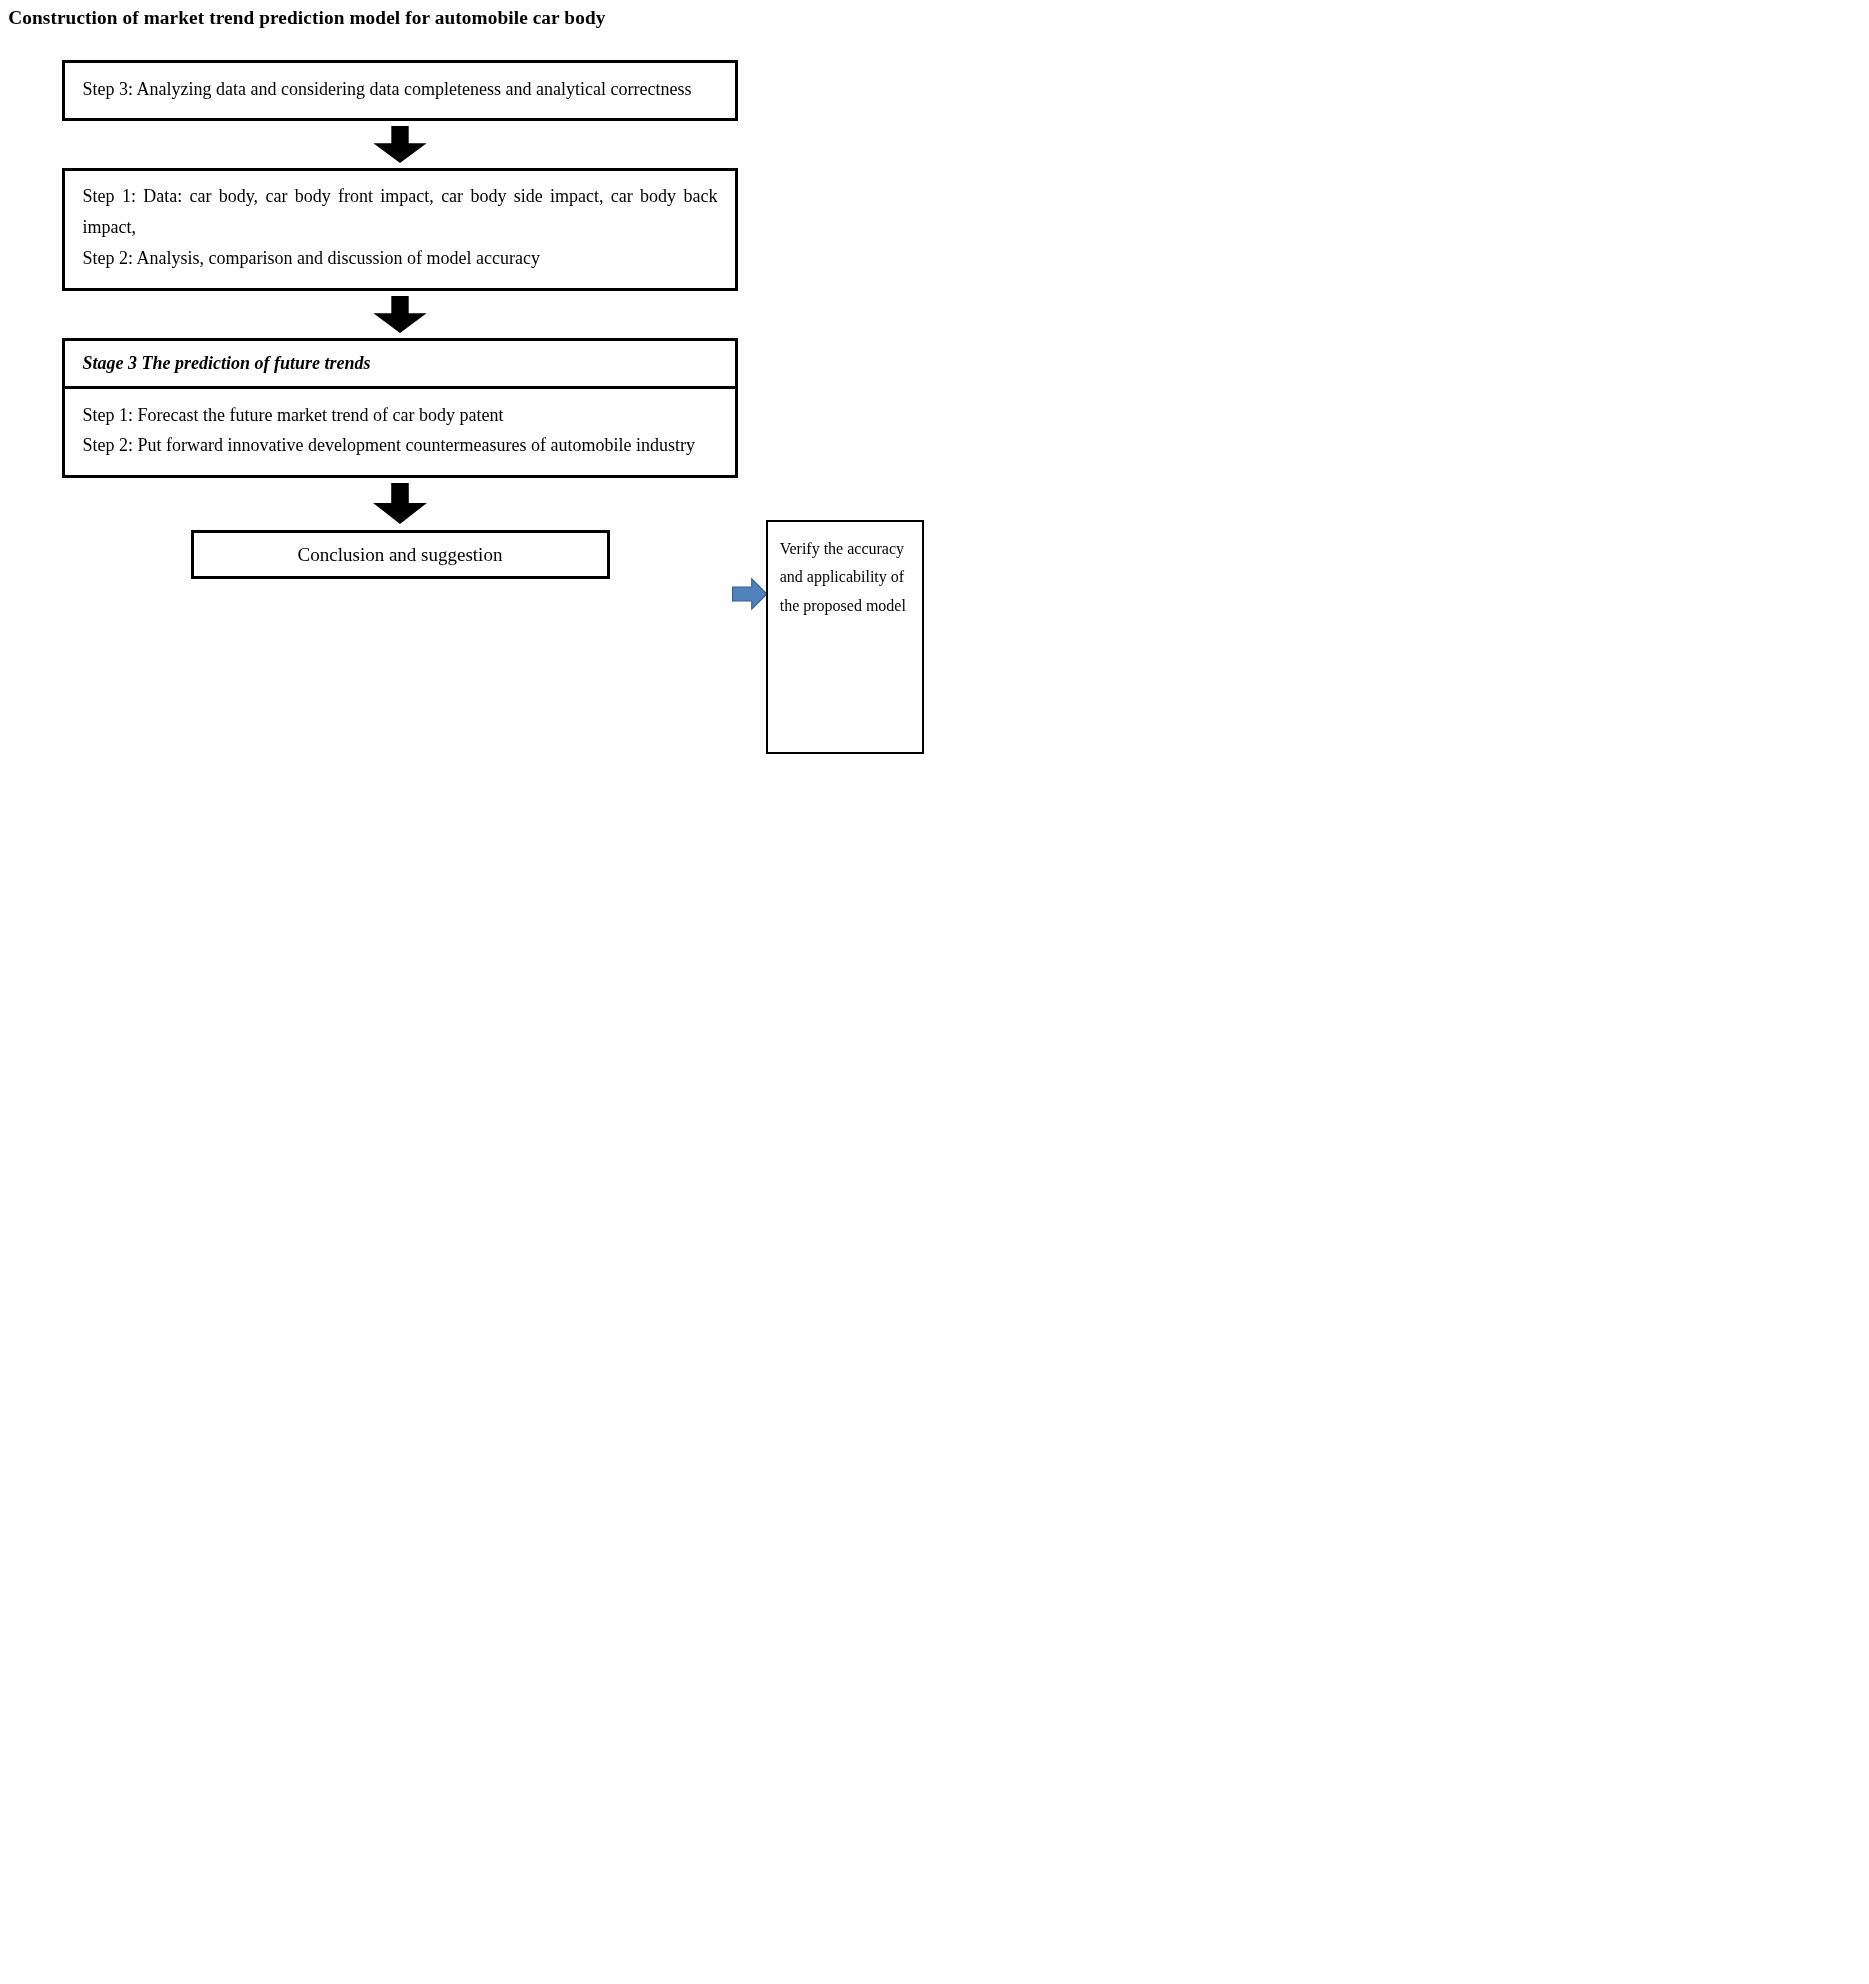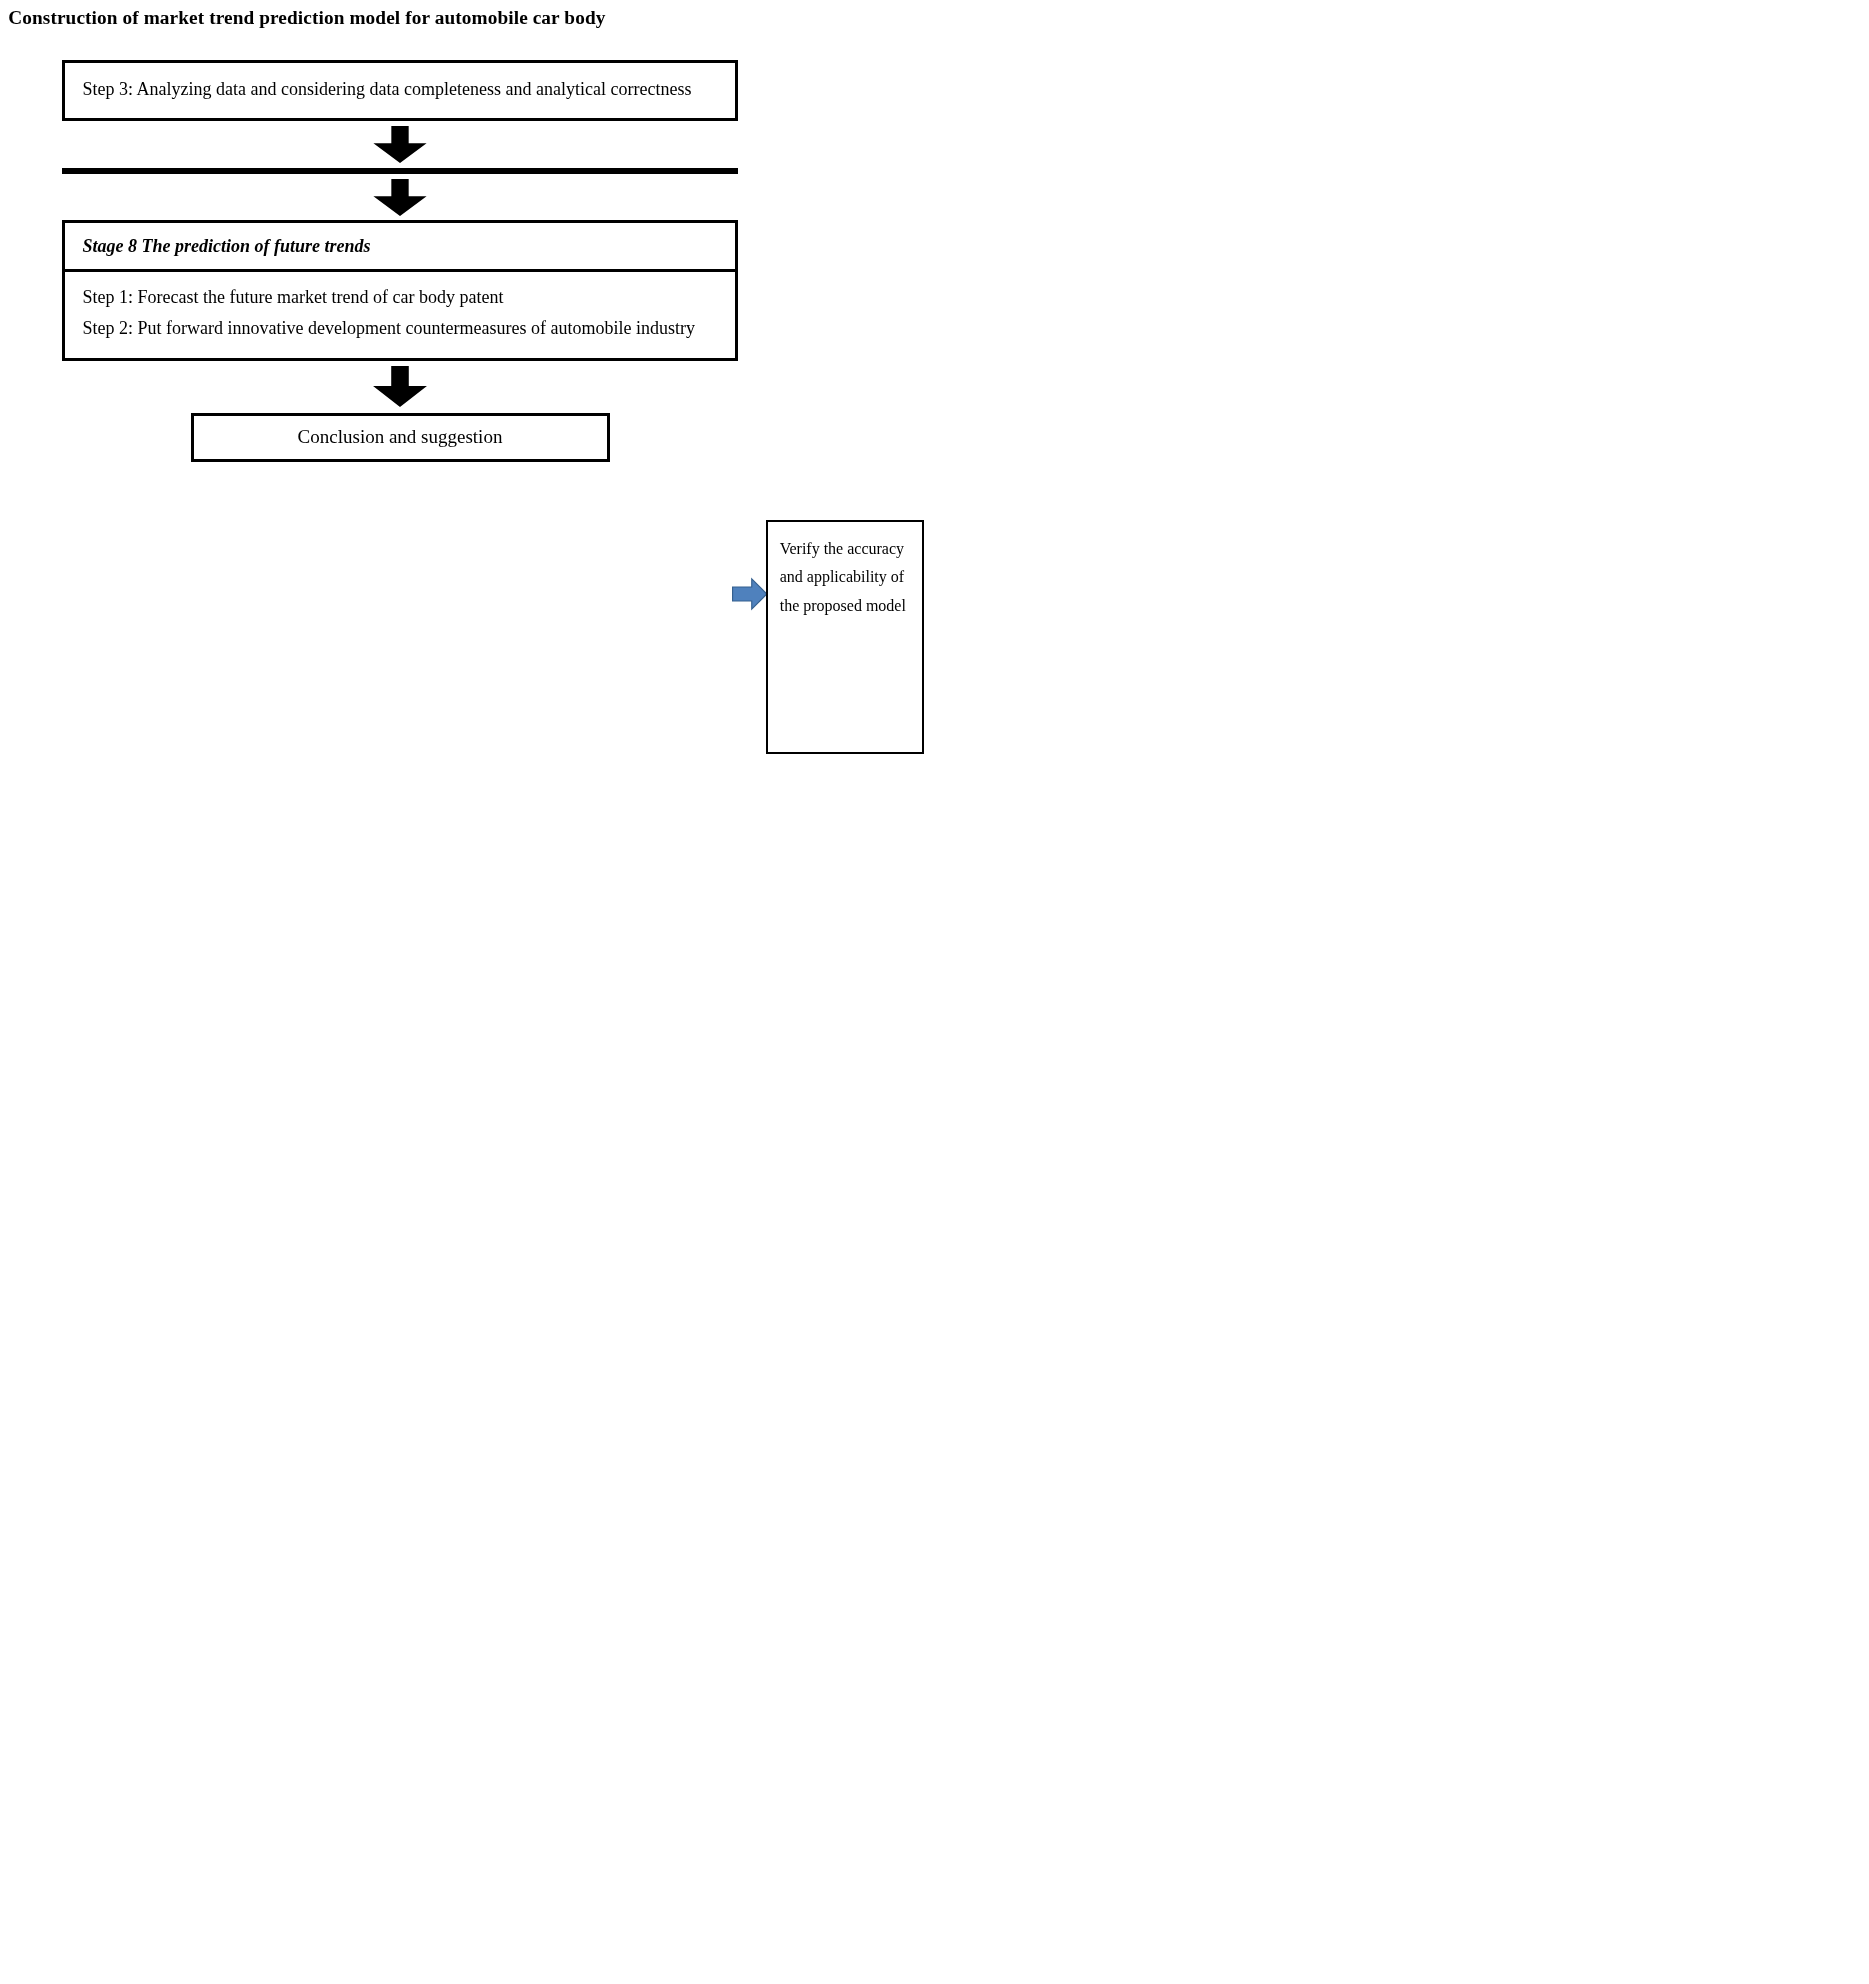--- a/index.html
+++ b/index.html
@@ -102,28 +102,32 @@
       <div class="stage-body">
         <p>Step 3: Analyzing data and considering data completeness and analytical correctness</p>
       </div>
     </div>
 
     <svg class="down-arrow" width="54" height="37" viewBox="0 0 92 64">
       <polygon points="31,0 61,0 61,30 92,30 46,64 0,30 31,30" fill="#000000"></polygon>
     </svg>
 
     <div class="stage-box">
+      <div class="stage-body">
+        <p>Step 1: Data: car body, car body front impact, car body side impact, car body back impact,</p>
+        <p>Step 2: Analysis, comparison and discussion of model accuracy</p>
+      </div>
     </div>
 
     <svg class="down-arrow" width="54" height="37" viewBox="0 0 92 64">
       <polygon points="31,0 61,0 61,30 92,30 46,64 0,30 31,30" fill="#000000"></polygon>
     </svg>
 
     <div class="stage-box">
-      <div class="stage-header">Stage 8 The prediction of future trends</div>
+      <div class="stage-header">Stage 3 The prediction of future trends</div>
       <div class="stage-body">
         <p>Step 1: Forecast the future market trend of car body patent</p>
         <p>Step 2: Put forward innovative development countermeasures of automobile industry</p>
       </div>
     </div>
 
     <svg class="down-arrow" width="54" height="41" viewBox="0 0 92 70">
       <polygon points="31,0 61,0 61,34 92,34 46,70 0,34 31,34" fill="#000000"></polygon>
     </svg>
 

